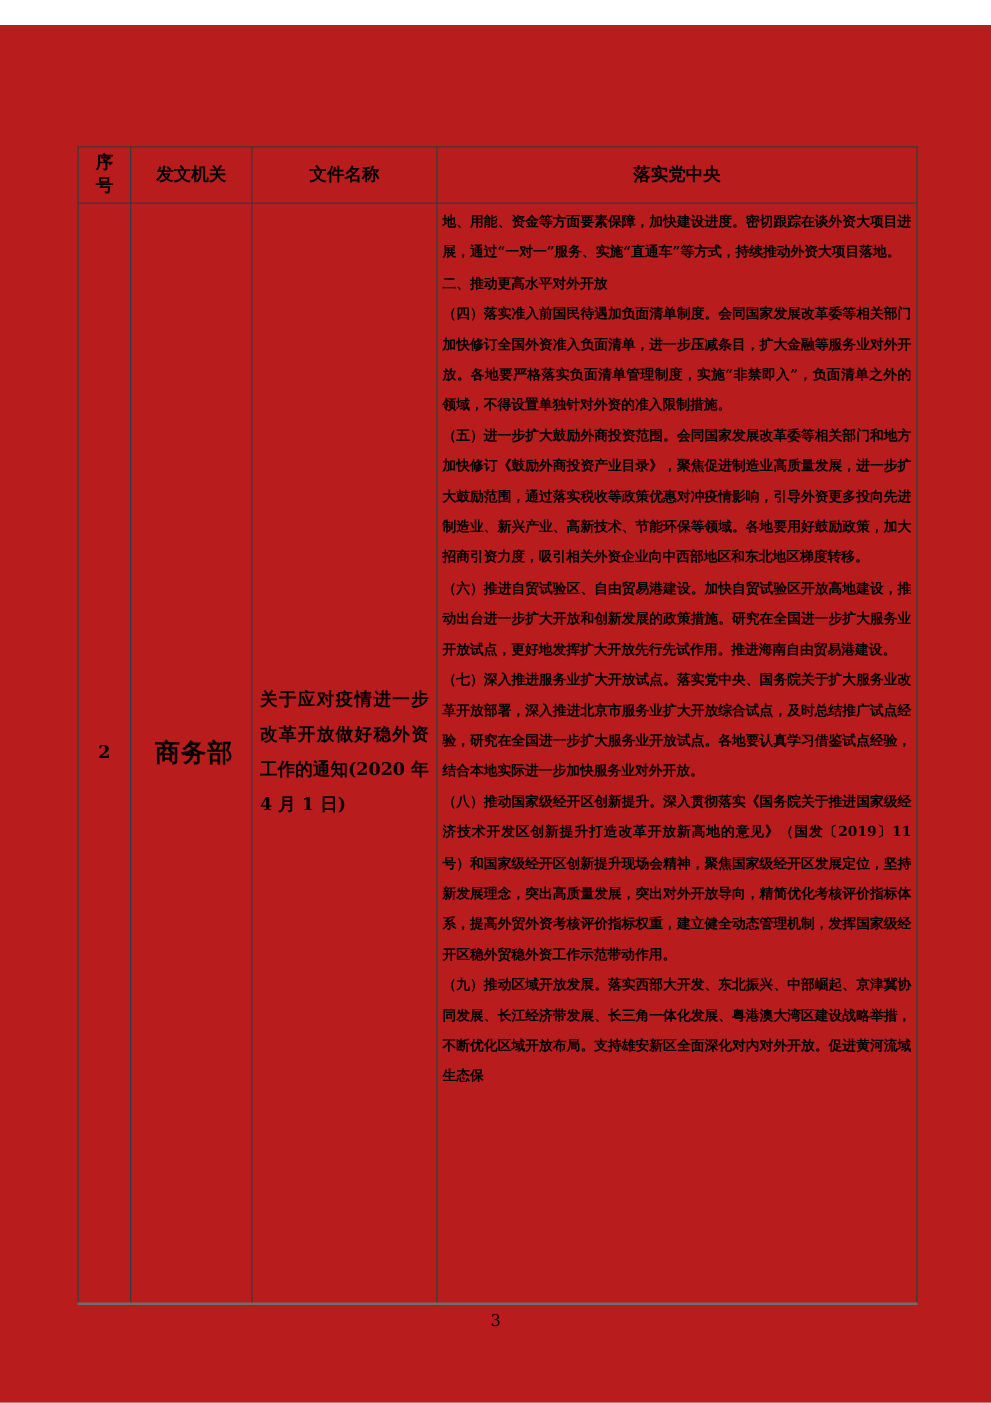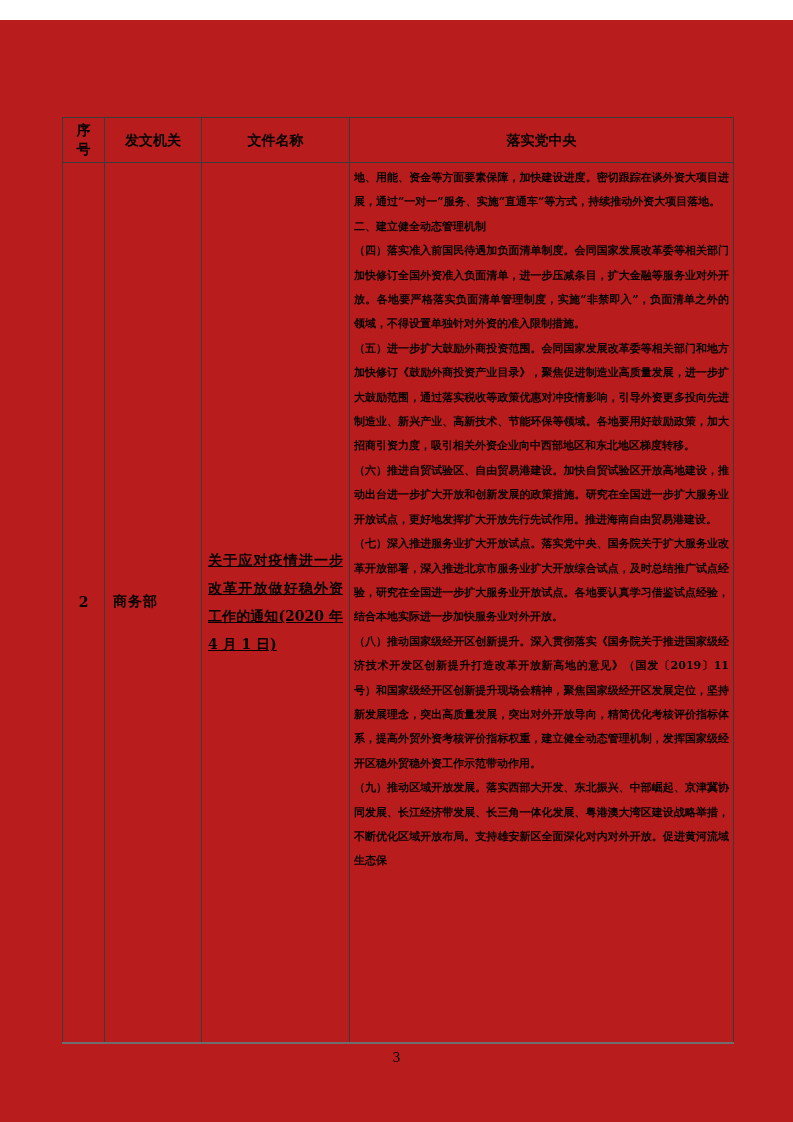--- a/index.html
+++ b/index.html
@@ -38,31 +38,30 @@
   }
   .th-narrow { display: inline-block; width: 1em; line-height: 19px; }
   .body-row { height: 880px; }
   .cell-index {
     text-align: center;
     vertical-align: middle;
     font-size: 14px;
   }
   .cell-agency {
     vertical-align: middle;
-    font-size: 14px;
-    padding-left: 8px;
+    font-size: 20px;
+    padding-left: 19px;
     letter-spacing: 1px;
   }
   .cell-docname {
     vertical-align: middle;
     font-size: 14px;
     line-height: 28px;
     padding: 0 6px;
     text-align: justify;
-    text-decoration: underline;
   }
   .cell-content {
     vertical-align: top;
     padding: 3px 4px 0 4px;
   }
   .content-para {
     font-size: 11px;
     line-height: 24.4px;
     text-align: justify;
     text-justify: inter-character;
@@ -104,21 +103,21 @@
           <span>落实党中央</span>
         </th>
       </tr>
       <tr class="body-row">
         <td class="cell-index">2</td>
         <td class="cell-agency">商务部</td>
         <td class="cell-docname">关于应对疫情进一步改革开放做好稳外资工作的通知(2020 年 4 月 1 日)</td>
         <td class="cell-content">
           <div>
               <p class="content-para">地、用能、资金等方面要素保障，加快建设进度。密切跟踪在谈外资大项目进展，通过“一对一”服务、实施“直通车”等方式，持续推动外资大项目落地。</p>
-              <p class="content-para">二、建立健全动态管理机制</p>
+              <p class="content-para">二、推动更高水平对外开放</p>
               <p class="content-para">（四）落实准入前国民待遇加负面清单制度。会同国家发展改革委等相关部门加快修订全国外资准入负面清单，进一步压减条目，扩大金融等服务业对外开放。各地要严格落实负面清单管理制度，实施“非禁即入”，负面清单之外的领域，不得设置单独针对外资的准入限制措施。</p>
               <p class="content-para">（五）进一步扩大鼓励外商投资范围。会同国家发展改革委等相关部门和地方加快修订《鼓励外商投资产业目录》，聚焦促进制造业高质量发展，进一步扩大鼓励范围，通过落实税收等政策优惠对冲疫情影响，引导外资更多投向先进制造业、新兴产业、高新技术、节能环保等领域。各地要用好鼓励政策，加大招商引资力度，吸引相关外资企业向中西部地区和东北地区梯度转移。</p>
               <p class="content-para">（六）推进自贸试验区、自由贸易港建设。加快自贸试验区开放高地建设，推动出台进一步扩大开放和创新发展的政策措施。研究在全国进一步扩大服务业开放试点，更好地发挥扩大开放先行先试作用。推进海南自由贸易港建设。</p>
               <p class="content-para">（七）深入推进服务业扩大开放试点。落实党中央、国务院关于扩大服务业改革开放部署，深入推进北京市服务业扩大开放综合试点，及时总结推广试点经验，研究在全国进一步扩大服务业开放试点。各地要认真学习借鉴试点经验，结合本地实际进一步加快服务业对外开放。</p>
               <p class="content-para">（八）推动国家级经开区创新提升。深入贯彻落实《国务院关于推进国家级经济技术开发区创新提升打造改革开放新高地的意见》（国发〔2019〕11 号）和国家级经开区创新提升现场会精神，聚焦国家级经开区发展定位，坚持新发展理念，突出高质量发展，突出对外开放导向，精简优化考核评价指标体系，提高外贸外资考核评价指标权重，建立健全动态管理机制，发挥国家级经开区稳外贸稳外资工作示范带动作用。</p>
               <p class="content-para">（九）推动区域开放发展。落实西部大开发、东北振兴、中部崛起、京津冀协同发展、长江经济带发展、长三角一体化发展、粤港澳大湾区建设战略举措，不断优化区域开放布局。支持雄安新区全面深化对内对外开放。促进黄河流域生态保</p>
             </div>
         </td>
       </tr>
     </tbody>

